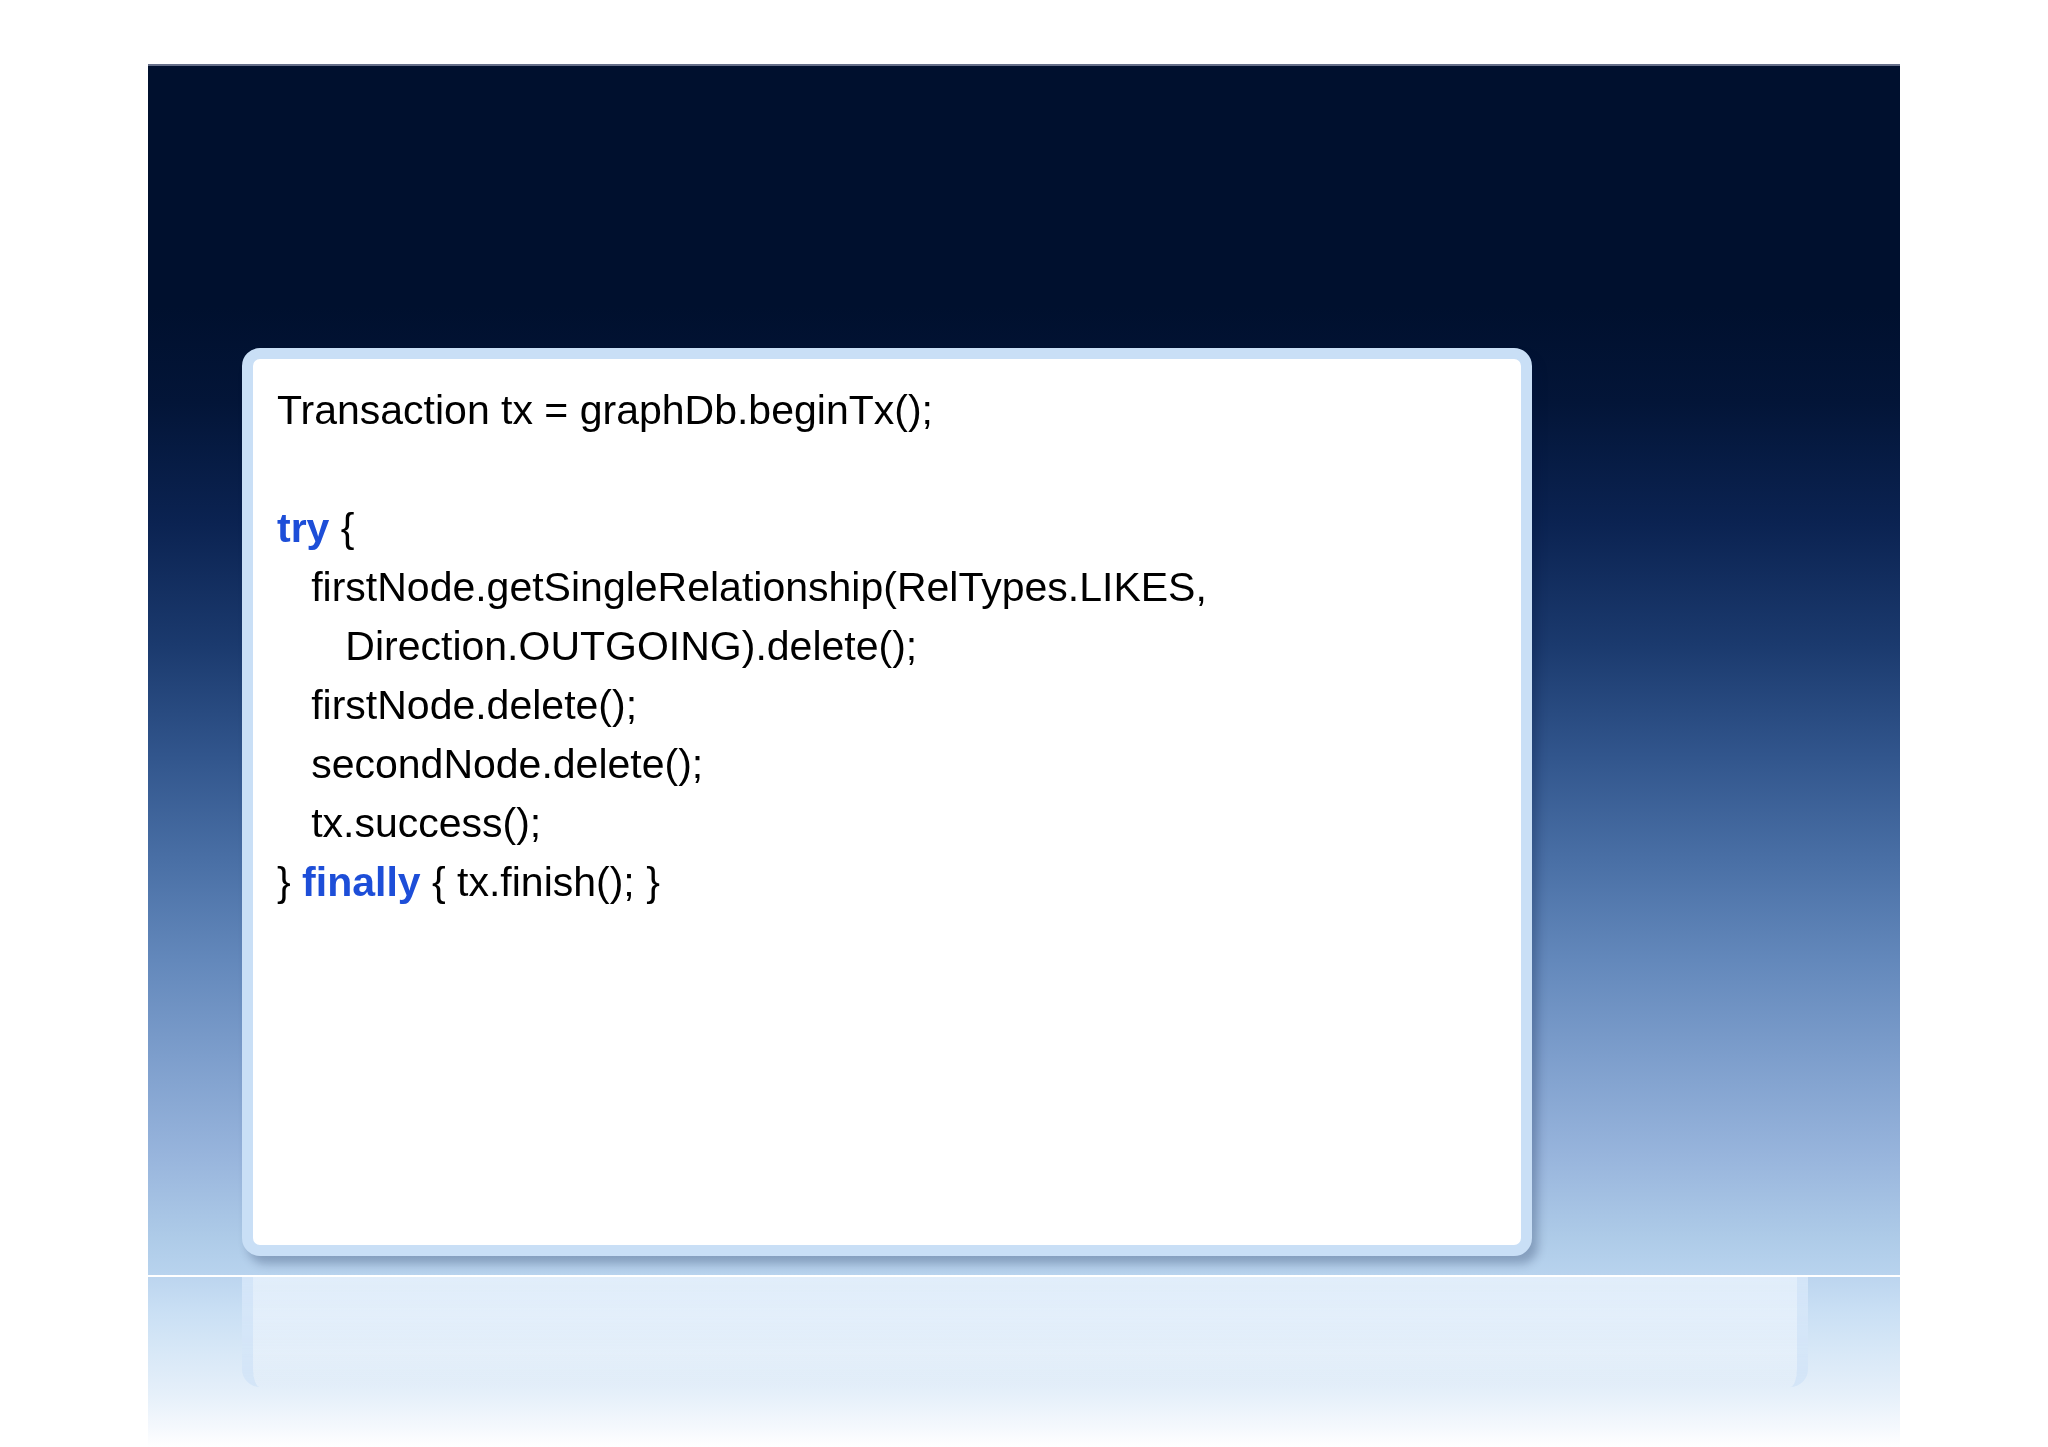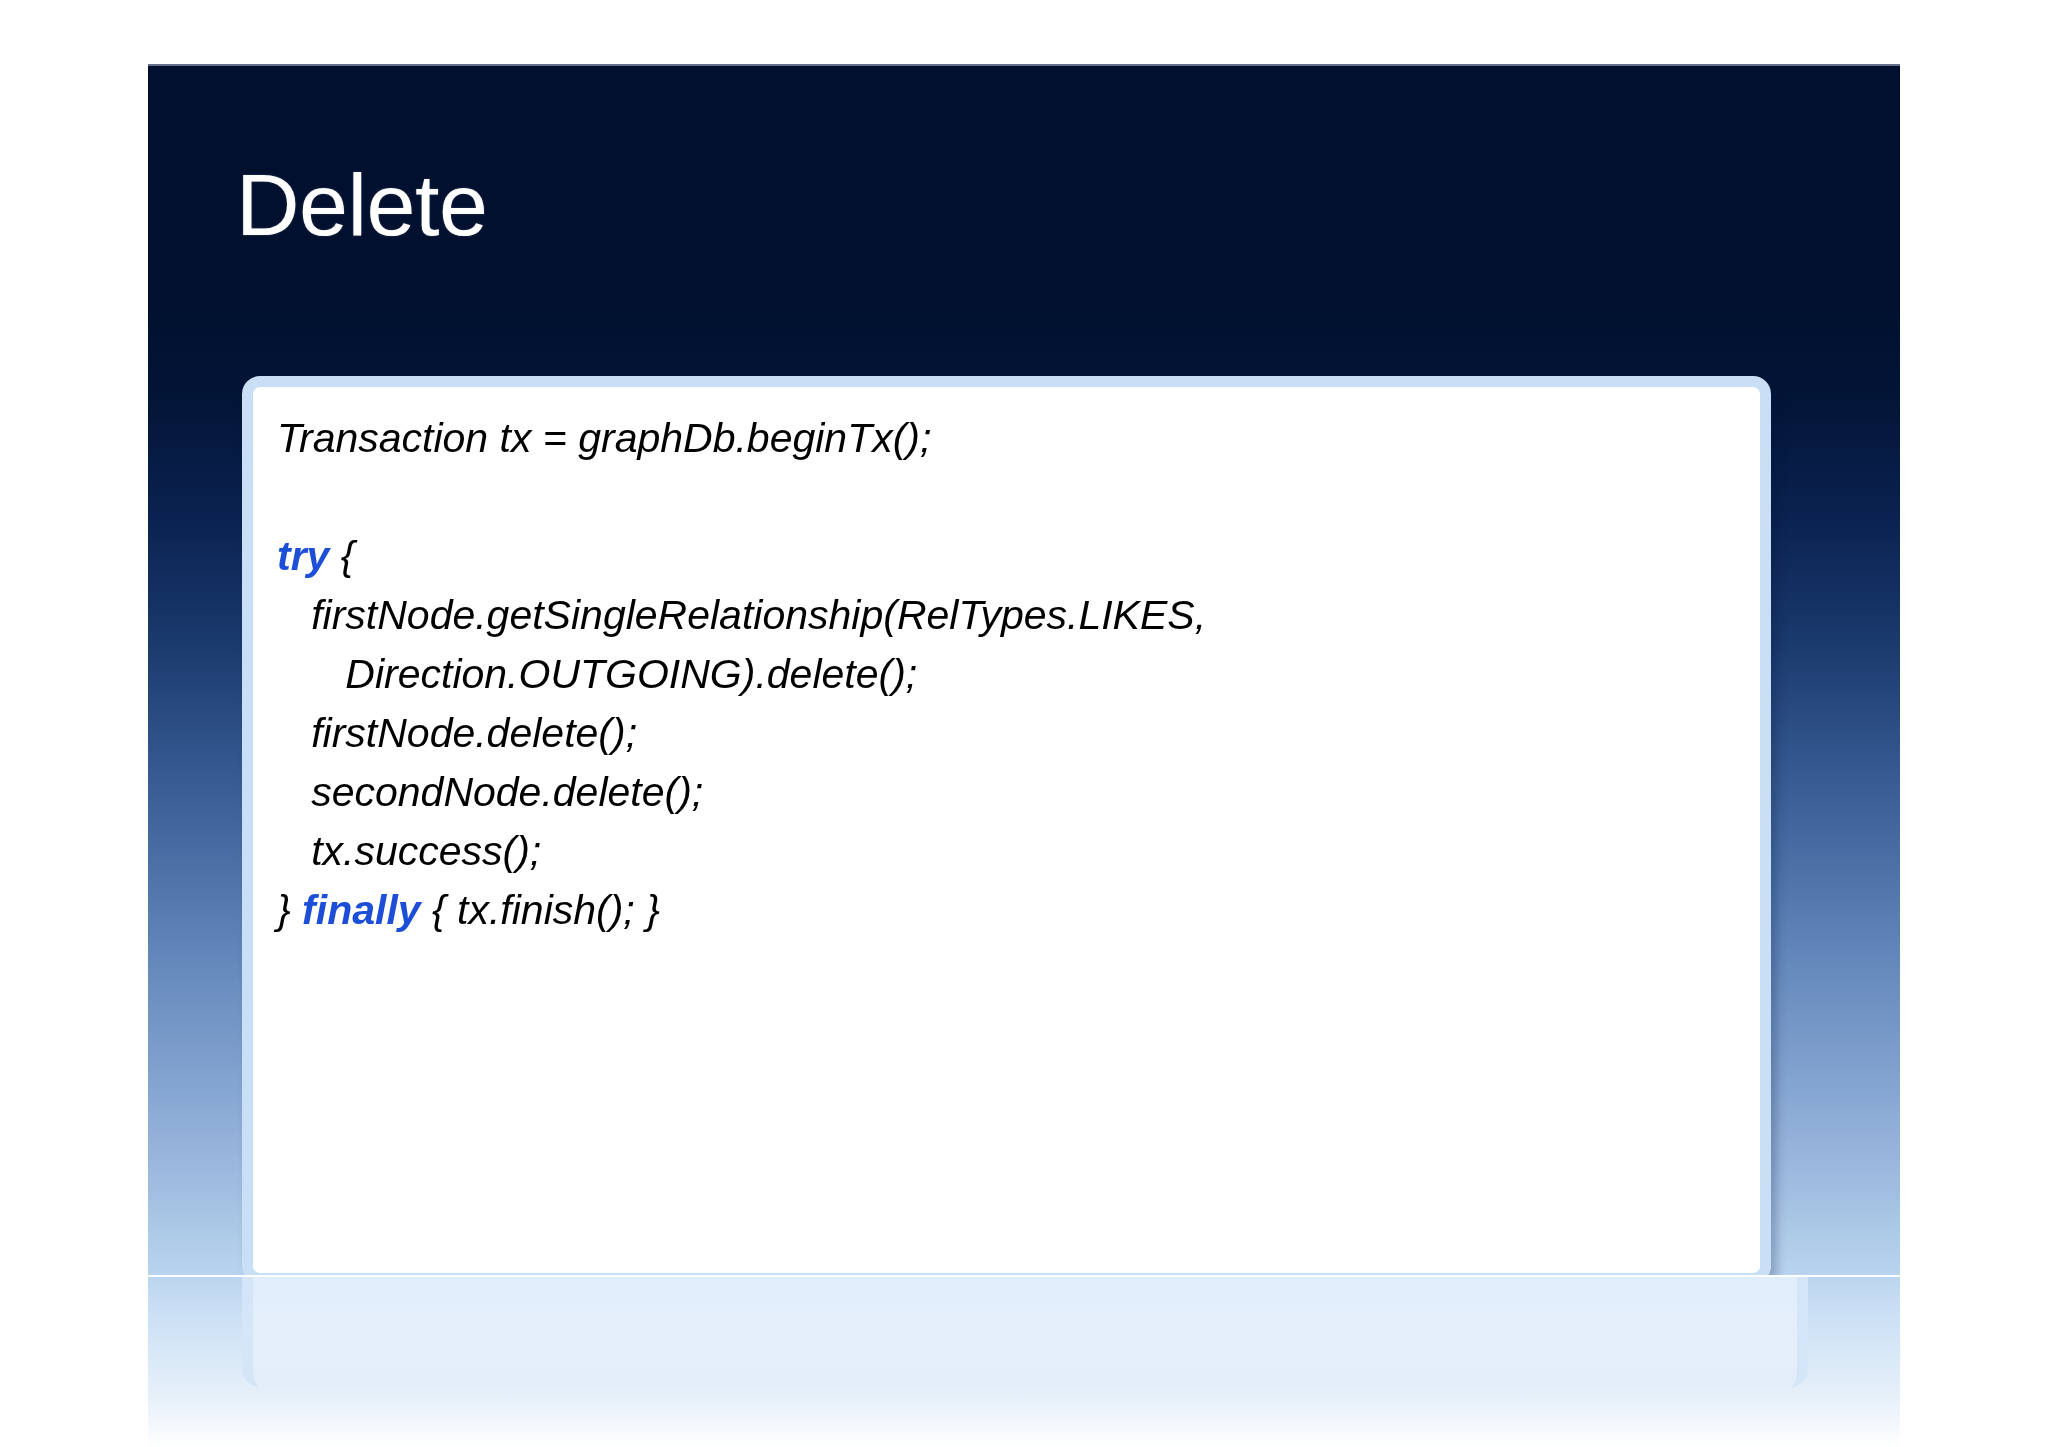--- a/index.html
+++ b/index.html
@@ -67,30 +67,29 @@
     line-height: 1.02;
     letter-spacing: -0.5px;
     white-space: nowrap;
     text-shadow: 0 0 2px rgba(255,255,255,.25);
   }
 
   
   .content-card {
     position: absolute;
     left: 94px;
-    top: 312px;
-    width: 1529px;
+    top: 284px;
+    width: 1290px;
     height: 908px;
     background: #ffffff;
     border: 11px solid #c9dff6;
     border-radius: 18px;
     box-sizing: border-box;
     box-shadow: 6px 8px 10px rgba(0, 20, 60, 0.25);
     overflow: hidden;
-    font-style: italic;
   }
 
   .code-block {
     position: absolute;
     left: 24px;
     top: 22px;
     right: 14px;
     font-size: 41px;
     line-height: 59px;
     color: #000000;
@@ -158,21 +157,20 @@
   }
 </style>
 </head>
 <body>
 
 <div id="slide-root">
 
   <div class="slide">
     <div class="slide-top-rule"></div>
 
-    <div class="slide-title">Delete</div>
 
     <div class="content-card">
       <div class="code-block" id="code-block"><div class="code-line"><span class="">Transaction tx = graphDb.beginTx();</span></div><div class="code-line">&nbsp;</div><div class="code-line"><span class="kw">try</span><span class=""> {</span></div><div class="code-line"><span class="">   firstNode.getSingleRelationship(RelTypes.LIKES,</span></div><div class="code-line"><span class="">      Direction.OUTGOING).delete();</span></div><div class="code-line"><span class="">   firstNode.delete();</span></div><div class="code-line"><span class="">   secondNode.delete();</span></div><div class="code-line"><span class="">   tx.success();</span></div><div class="code-line"><span class="">} </span><span class="kw">finally</span><span class=""> { tx.finish(); }</span></div></div>
     </div>
   </div>
 
   <div class="reflection">
     <div class="reflection-bg"></div>
     <div class="reflection-shadowline"></div>
     <div class="reflection-card"></div>

